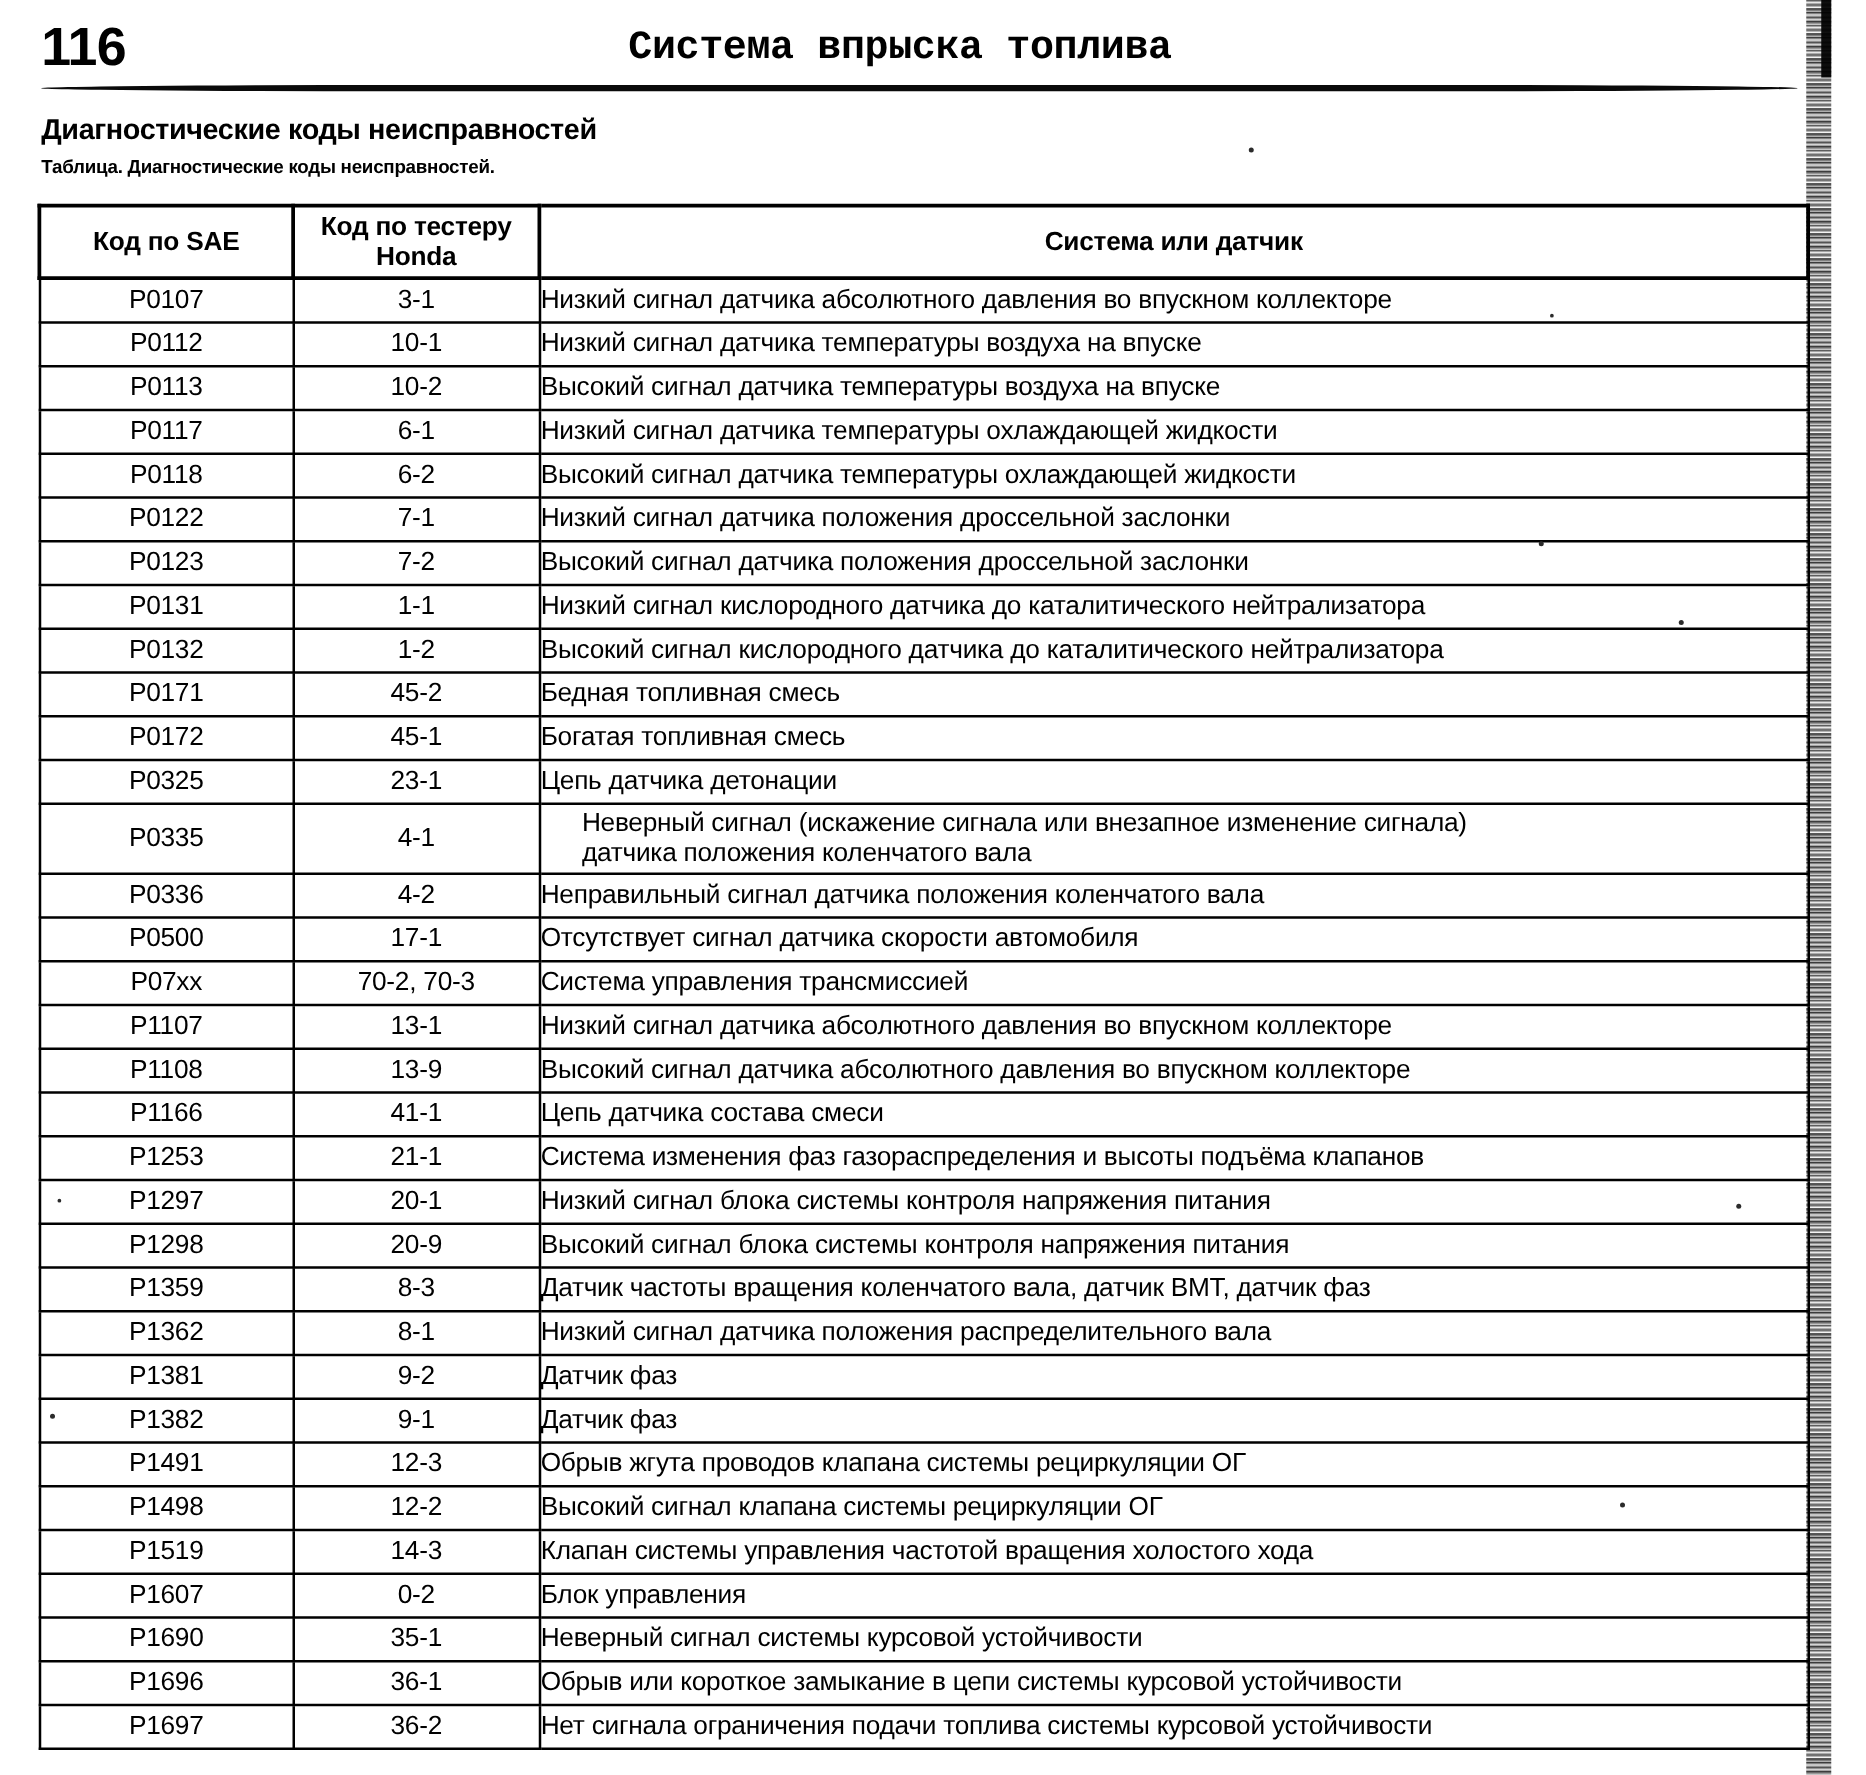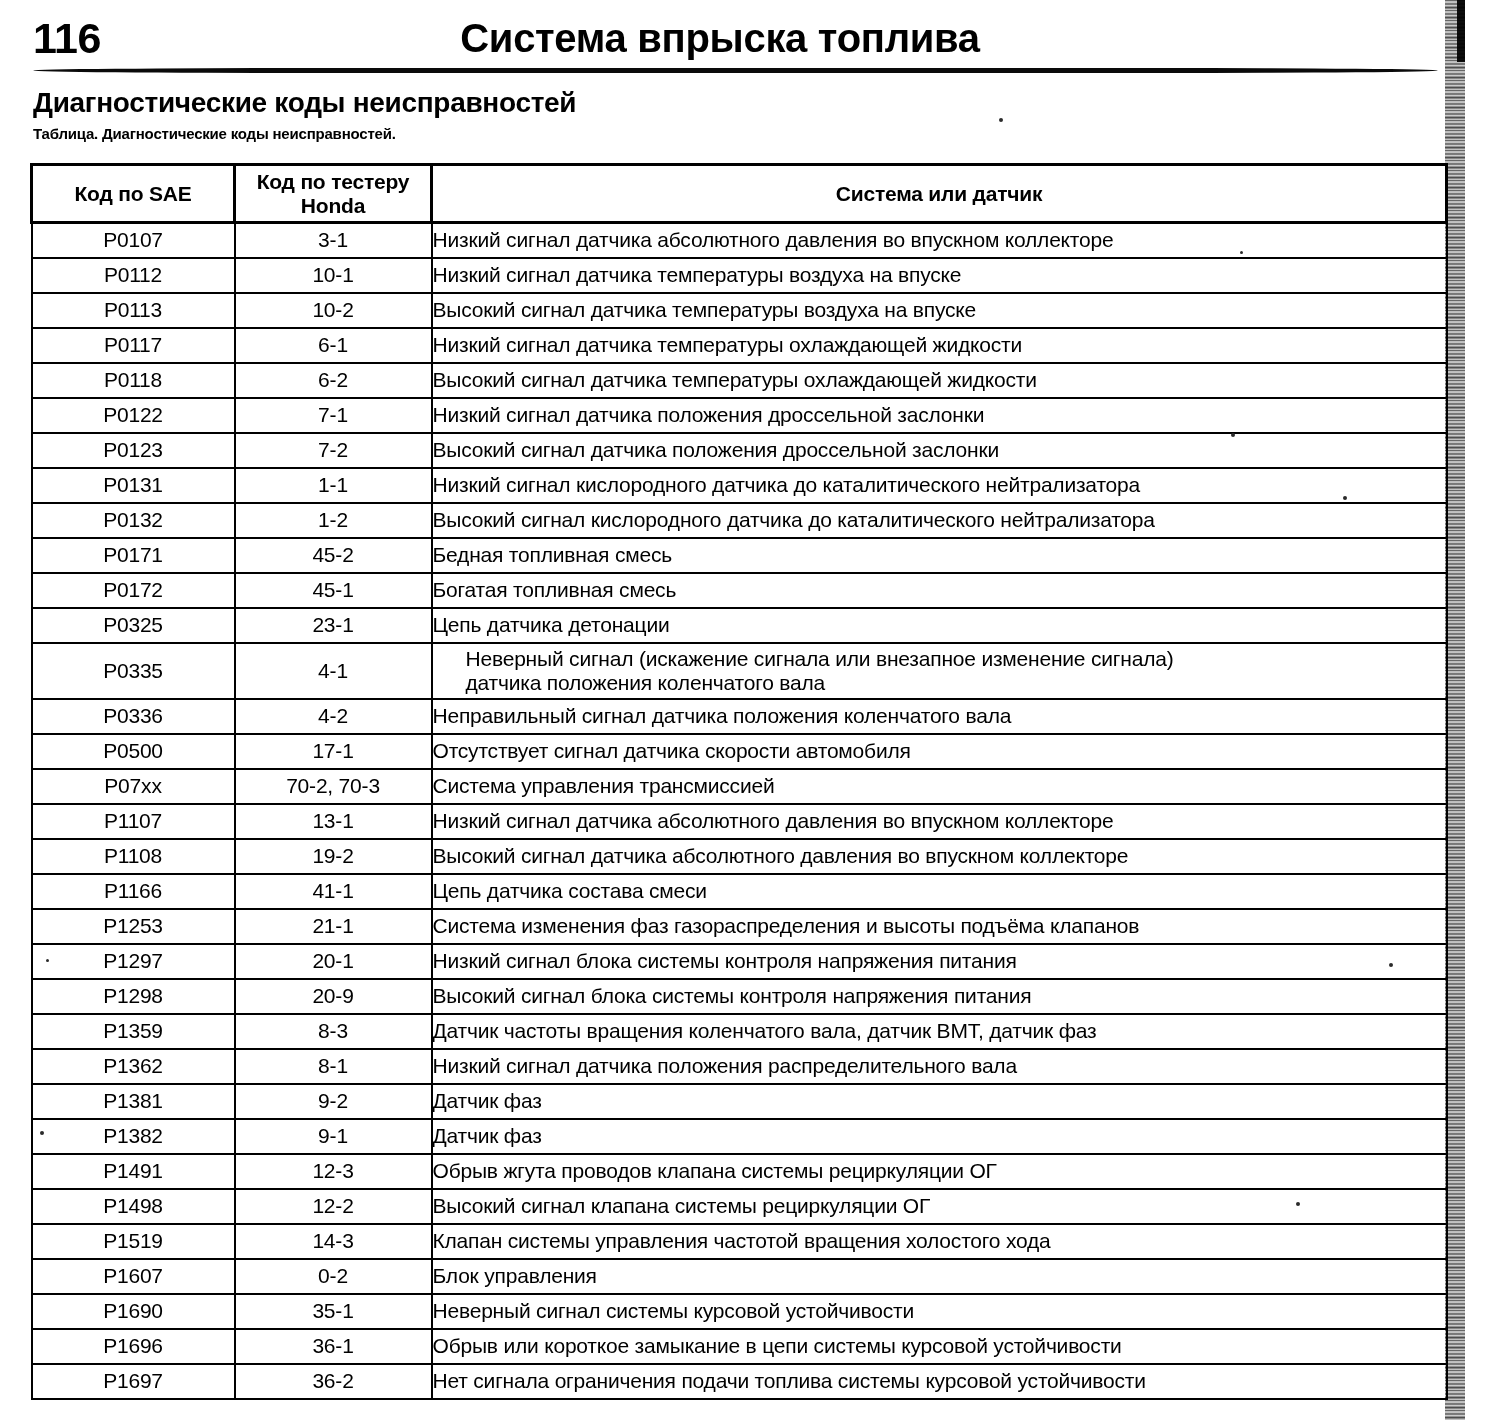--- a/index.html
+++ b/index.html
@@ -28,38 +28,39 @@
     font-size: 43px;
     font-weight: bold;
     letter-spacing: -0.5px;
     line-height: 40px;
   }
   .page-title {
     position: absolute;
     left: 0; top: 0;
     width: 1440px;
     text-align: center;
-    font-size: 40px;
+    font-size: 32px;
     font-weight: bold;
     line-height: 40px;
     letter-spacing: -0.3px;
+    font-family: Liberation Mono, monospace;
   }
   .header-rule {
     position: absolute;
     left: 33px; top: 68px;
     width: 1405px; height: 5px;
     background: #0a0a0a;
     border-radius: 40% / 100%;
   }
 
   
   .section-title {
     position: absolute;
     left: 33px; top: 88px;
-    font-size: 28px;
+    font-size: 23px;
     font-weight: bold;
     letter-spacing: -0.3px;
     line-height: 30px;
     text-align: center;
   }
   .table-caption {
     position: absolute;
     left: 33px; top: 120px;
     font-size: 15px;
     font-weight: bold;
@@ -258,21 +259,21 @@
           <td class="honda">70-2, 70-3</td>
           <td class="desc">Система управления трансмиссией</td>
         </tr>
         <tr>
           <td class="sae">P1107</td>
           <td class="honda">13-1</td>
           <td class="desc">Низкий сигнал датчика абсолютного давления во впускном коллекторе</td>
         </tr>
         <tr>
           <td class="sae">P1108</td>
-          <td class="honda">19-2</td>
+          <td class="honda">13-9</td>
           <td class="desc">Высокий сигнал датчика абсолютного давления во впускном коллекторе</td>
         </tr>
         <tr>
           <td class="sae">P1166</td>
           <td class="honda">41-1</td>
           <td class="desc">Цепь датчика состава смеси</td>
         </tr>
         <tr>
           <td class="sae">P1253</td>
           <td class="honda">21-1</td>

